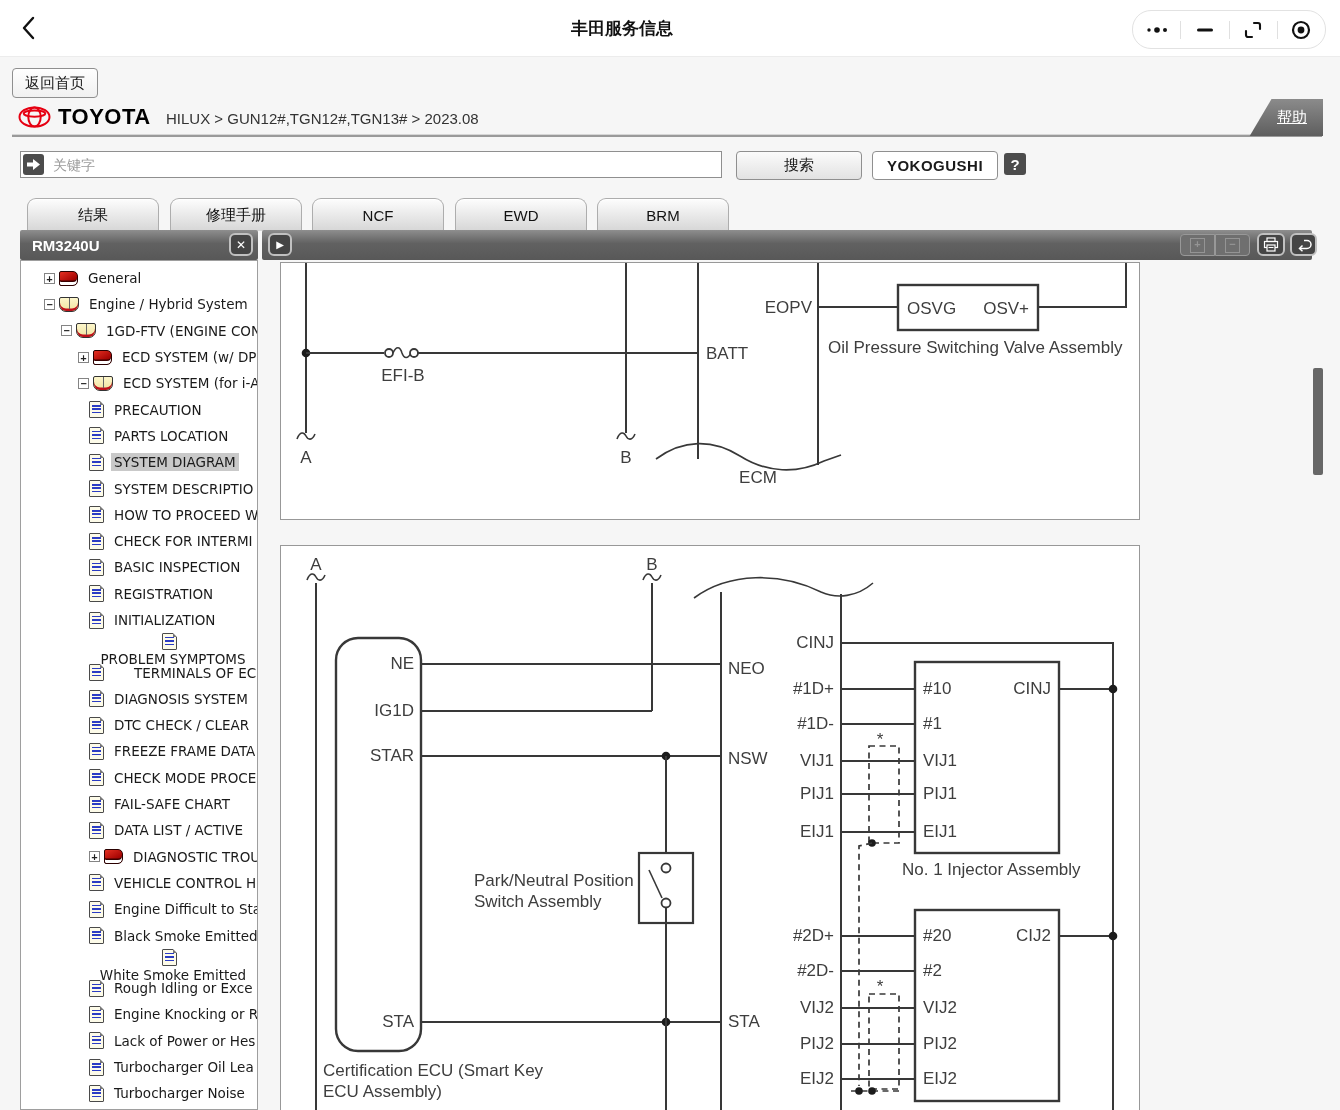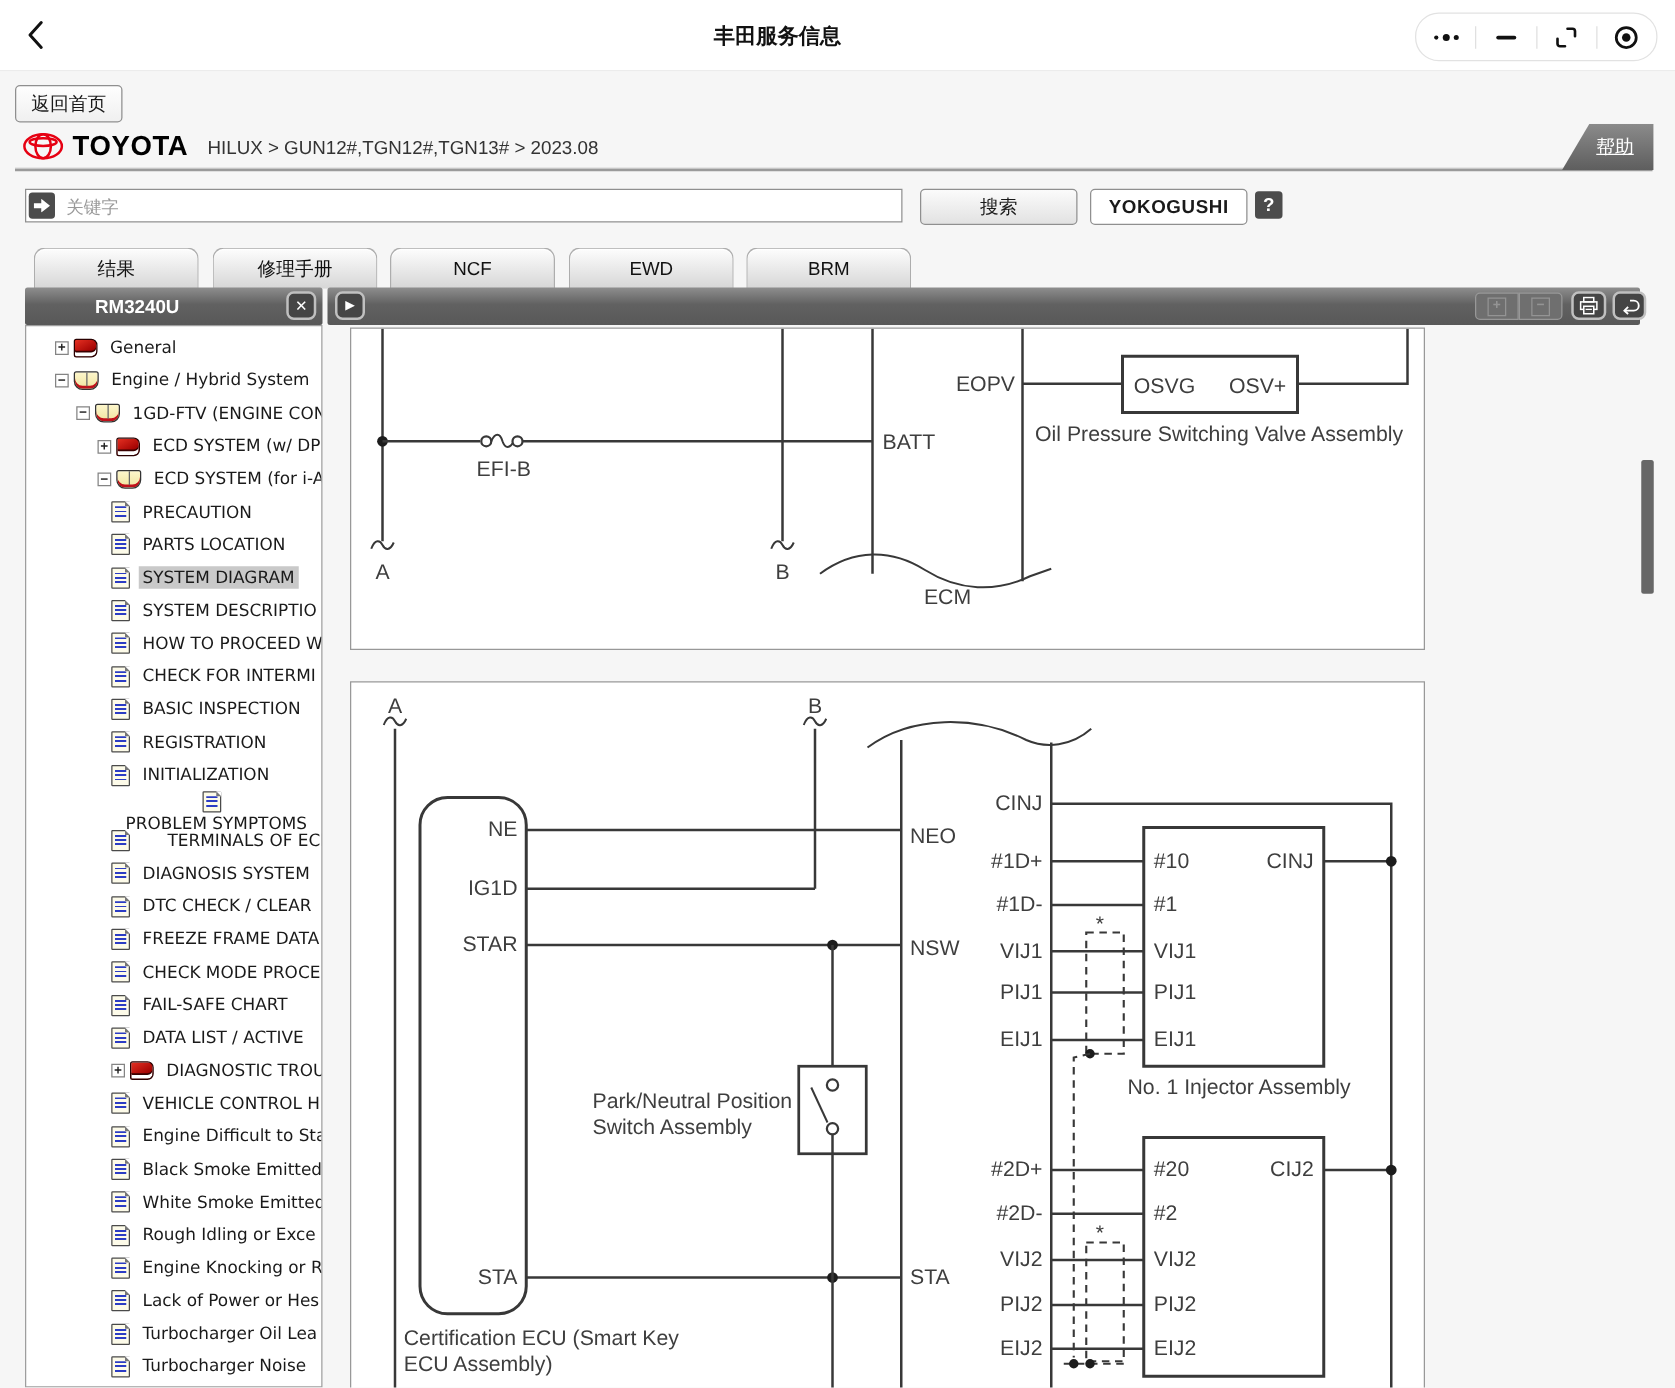--- a/index.html
+++ b/index.html
@@ -46,21 +46,21 @@
   
   .tab{top:198px;width:130px;height:32px;border:1px solid #adadad;border-bottom:none;border-radius:9px 9px 0 0;
        background:linear-gradient(#fdfdfd,#d6d6d6);display:flex;align-items:center;justify-content:center;
        font-size:15px;color:#111;box-shadow:inset 0 1px 0 #fff;}
 
   
   .bar{top:230px;height:30px;background:linear-gradient(#8e8e8e,#616161 45%,#585858);border-radius:2px;}
   .bar-left{left:20px;width:238px;}
   .bar-right{left:262px;width:1050px;}
   .manual-id{position:absolute;left:12px;top:0;height:30px;display:flex;align-items:center;
-             color:#fff;font-weight:bold;font-size:15px;margin-left:44px;}
+             color:#fff;font-weight:bold;font-size:15px;}
   .sq-btn{position:absolute;top:3px;width:24px;height:23px;background:#454545;border:2px solid #c0c0c0;
           border-radius:6px;box-sizing:border-box;color:#fff;display:flex;align-items:center;justify-content:center;
           font-size:12px;font-weight:bold;line-height:1;}
   .zoom-btn{position:absolute;top:4px;width:35px;height:22px;background:#6f6f6f;border:1px solid #989898;
             box-sizing:border-box;display:flex;align-items:center;justify-content:center;}
   .zoom-glyph{width:13px;height:13px;border:1px solid #949494;color:#949494;font-size:11px;line-height:11px;
               text-align:center;font-weight:bold;}
 
   
   .tree-panel{left:20px;top:260px;width:238px;height:850px;background:#fff;border:1px solid #9e9e9e;
@@ -324,21 +324,21 @@
     <div class="trow" style="padding-left: 68px;">
 
     <span class="ticon doc"></span>
     <span class="tlabel">Engine Difficult to Sta</span>
   </div>
     <div class="trow" style="padding-left: 68px;">
 
     <span class="ticon doc"></span>
     <span class="tlabel">Black Smoke Emitted</span>
   </div>
-    <div class="trow" style="padding-left: 68px;">
+    <div class="trow" style="padding-left: 68px; flex-direction: column;">
 
     <span class="ticon doc"></span>
     <span class="tlabel">White Smoke Emitted</span>
   </div>
     <div class="trow" style="padding-left: 68px;">
 
     <span class="ticon doc"></span>
     <span class="tlabel">Rough Idling or Exce</span>
   </div>
     <div class="trow" style="padding-left: 68px;">

